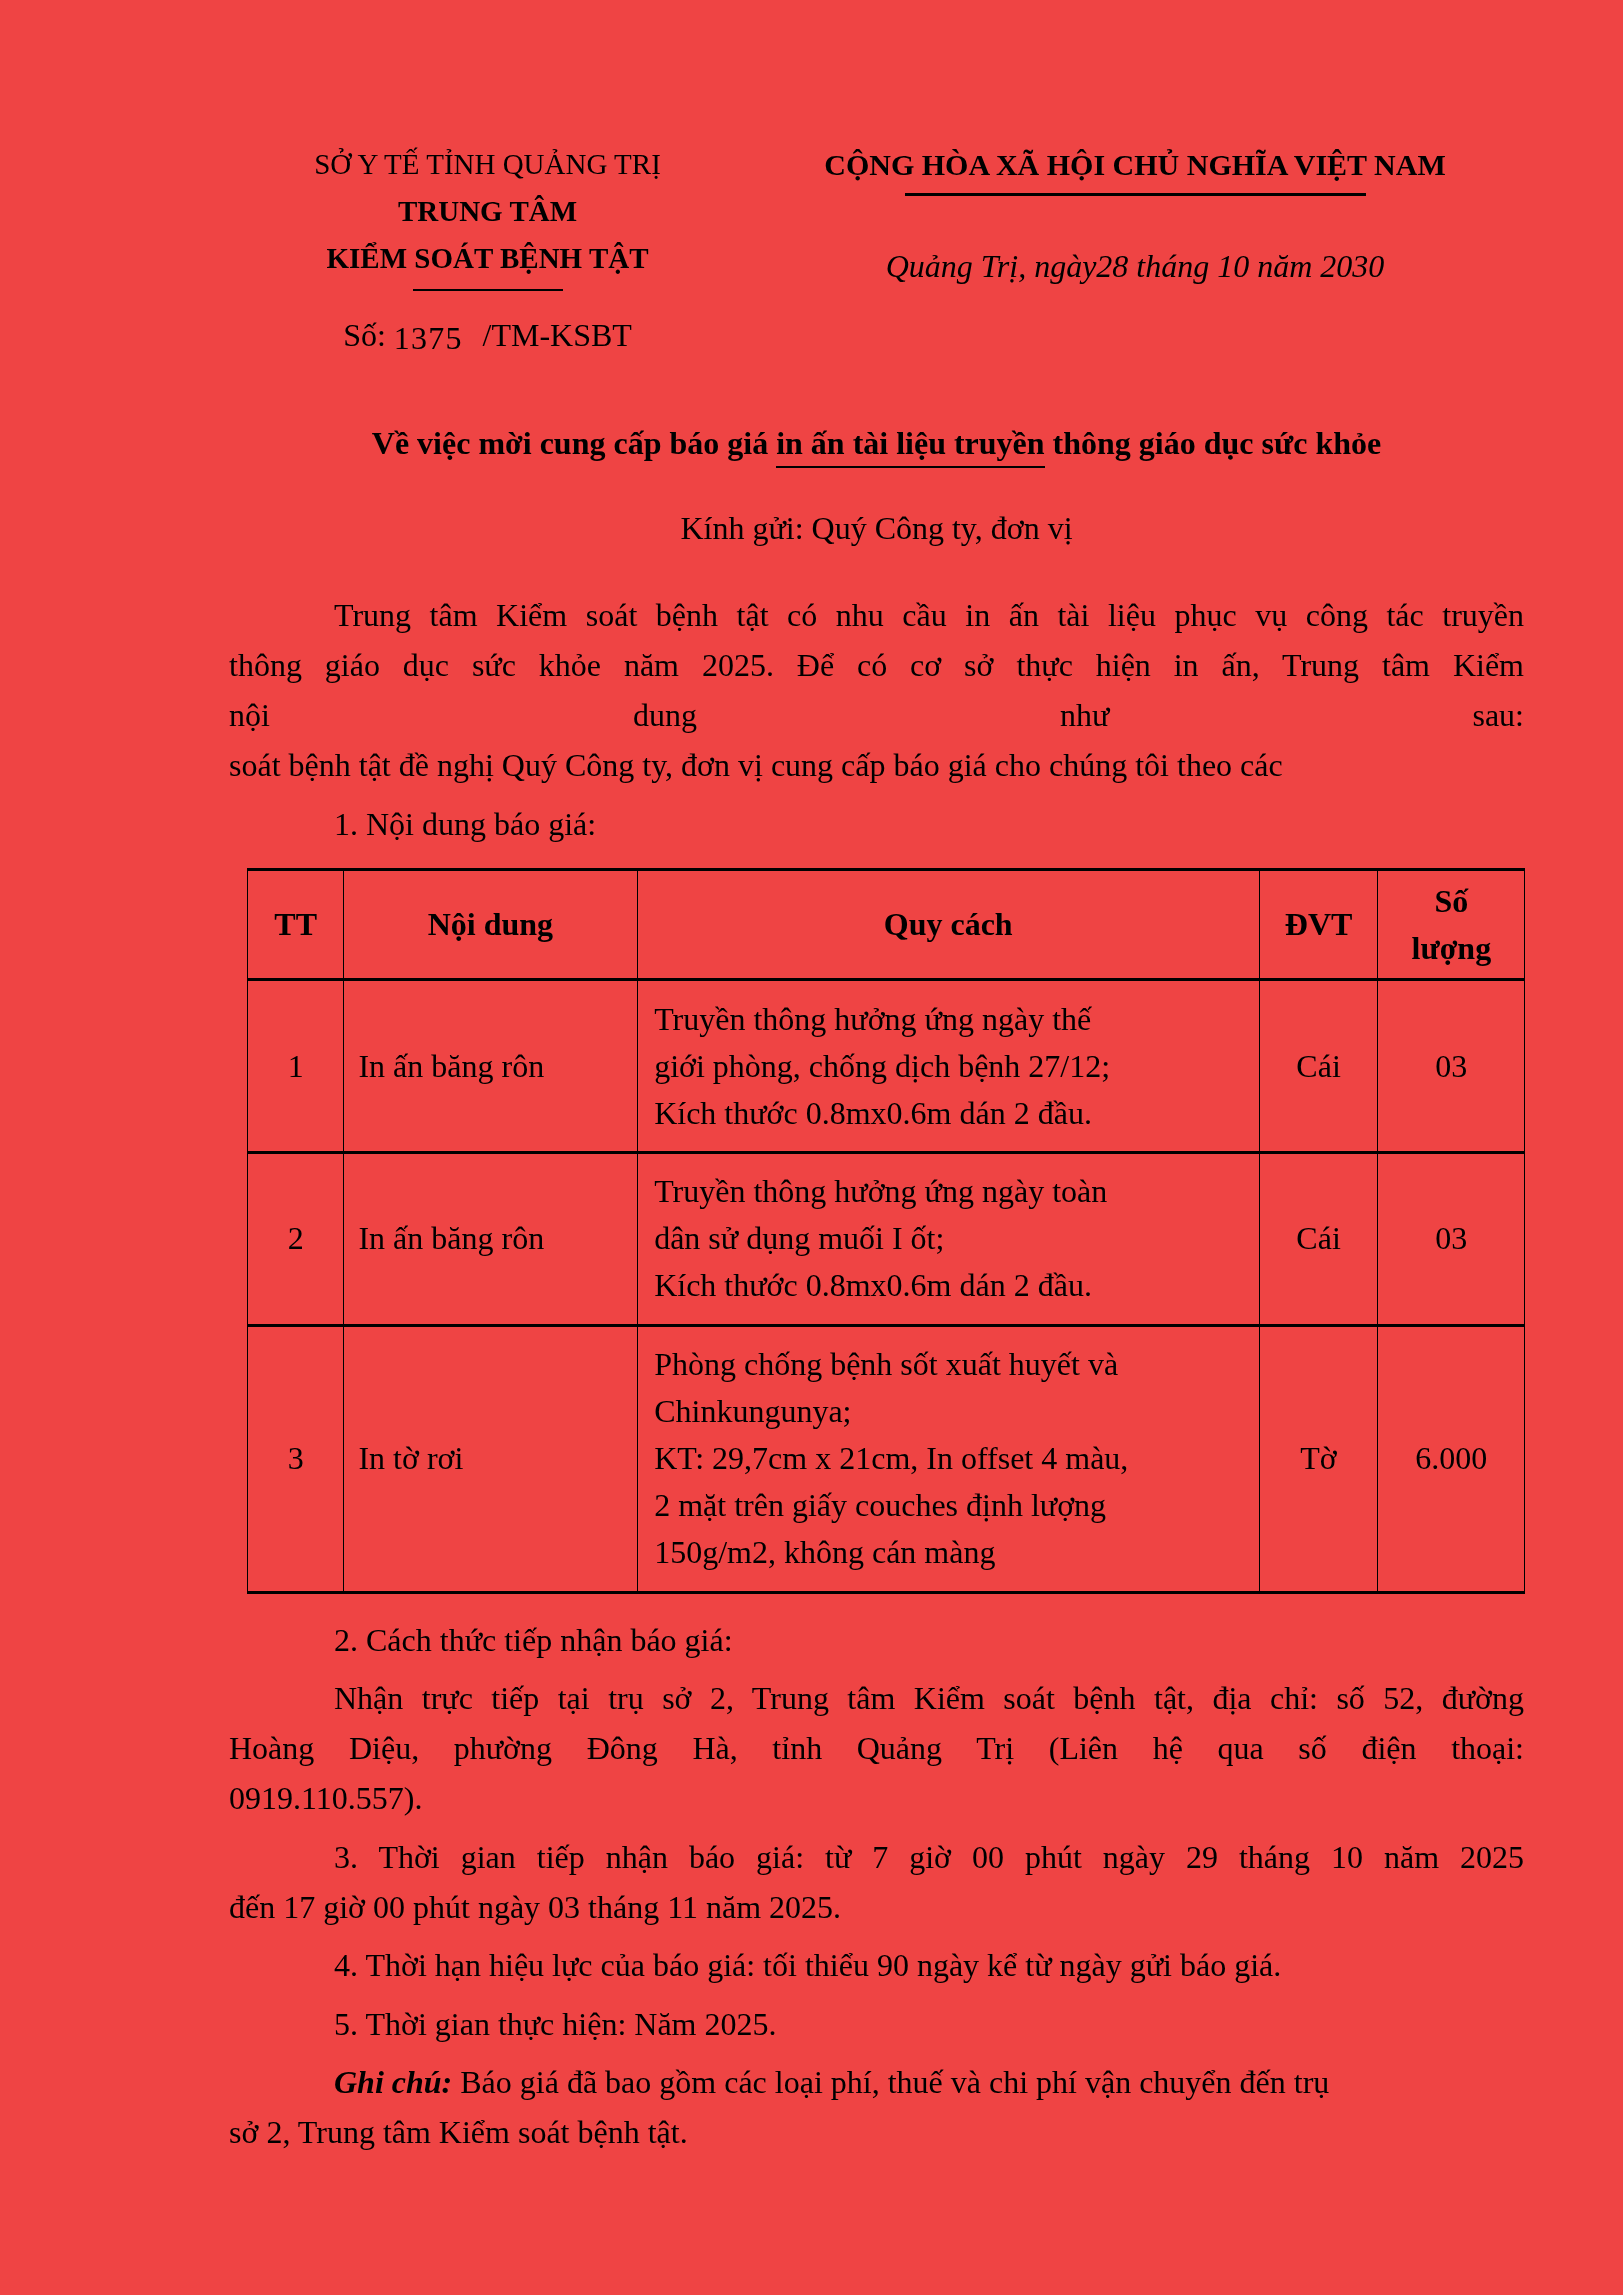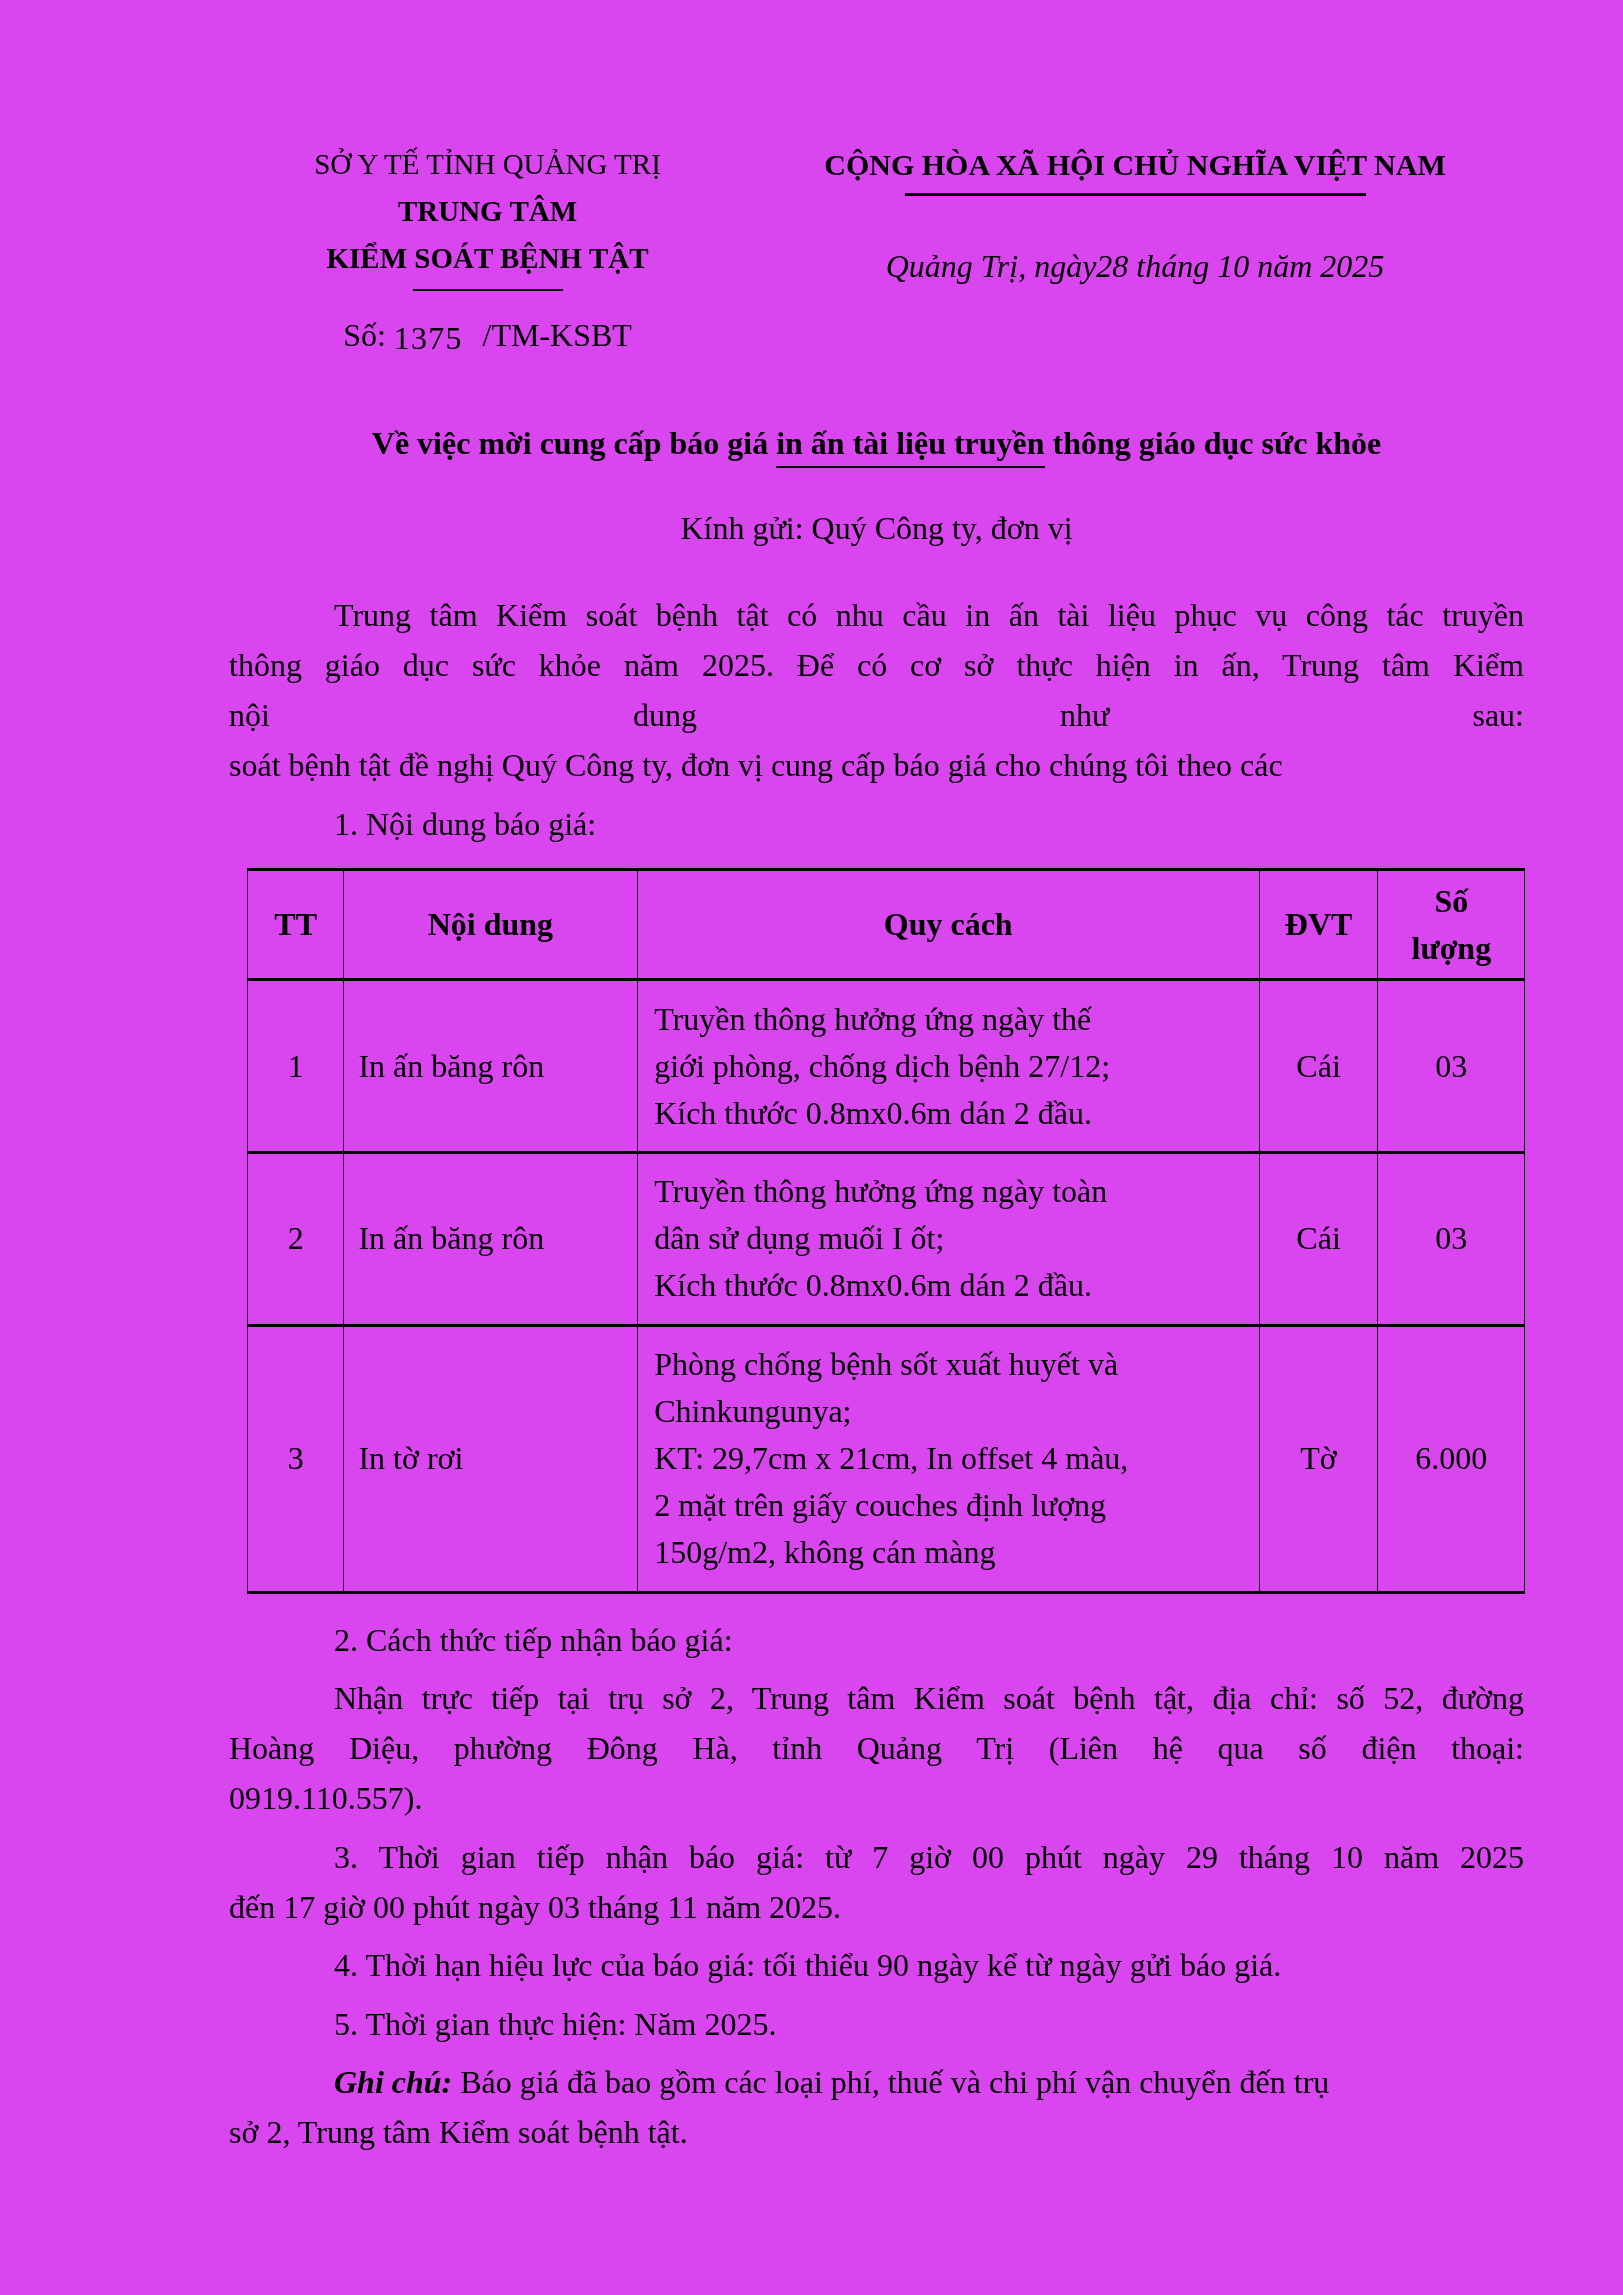--- a/index.html
+++ b/index.html
@@ -1,20 +1,20 @@
 <!DOCTYPE html>
 <html lang="vi" style="font-size:10.5px"><head>
 <meta charset="utf-8">
 <style>
   html,body{margin:0;padding:0;background:#888;}
   .page{
     position:relative;
     width:1623px;height:2295px;
     margin:0 auto;
-    background:#d946ef;
+    background:#ef4444;
     color:#000;
     font-family:"Liberation Serif","DejaVu Serif",serif;
     font-size:32px;
     line-height:50px;
     overflow:hidden;
     box-sizing:border-box;
     padding:141px 99px 0 229px;
   }
   
   .hdr{display:flex;align-items:flex-start;}
@@ -81,21 +81,21 @@
     <div class="hdr-left">
       <div class="hdr-dept">SỞ Y TẾ TỈNH QUẢNG TRỊ</div>
       <div class="hdr-org">TRUNG TÂM</div>
       <div class="hdr-org">KIỂM SOÁT BỆNH TẬT</div>
       <div class="rule-left"></div>
       <div class="doc-no"><span>Số:</span><span class="doc-no-value">1375</span><span>/TM-KSBT</span></div>
     </div>
     <div class="hdr-right">
       <div class="nat1">CỘNG HÒA XÃ HỘI CHỦ NGHĨA VIỆT NAM</div>
       <div class="rule-right"></div>
-      <div class="date-line"><span>Quảng Trị, ngày</span><span>28</span><span> tháng 10 năm 2025</span></div>
+      <div class="date-line"><span>Quảng Trị, ngày</span><span>28</span><span> tháng 10 năm 2030</span></div>
     </div>
   </div>
 
   <div class="title-block">
     <div class="doc-subtitle"><span>Về việc mời cung cấp báo giá </span><span class="sub-underline">in ấn tài liệu truyền</span><span> thông giáo dục sức khỏe</span></div>
     <div class="salutation">Kính gửi: Quý Công ty, đơn vị</div>
   </div>
 
   <div class="para intro">
       <div class="line">Trung tâm Kiểm soát bệnh tật có nhu cầu in ấn tài liệu phục vụ công tác truyền</div>

